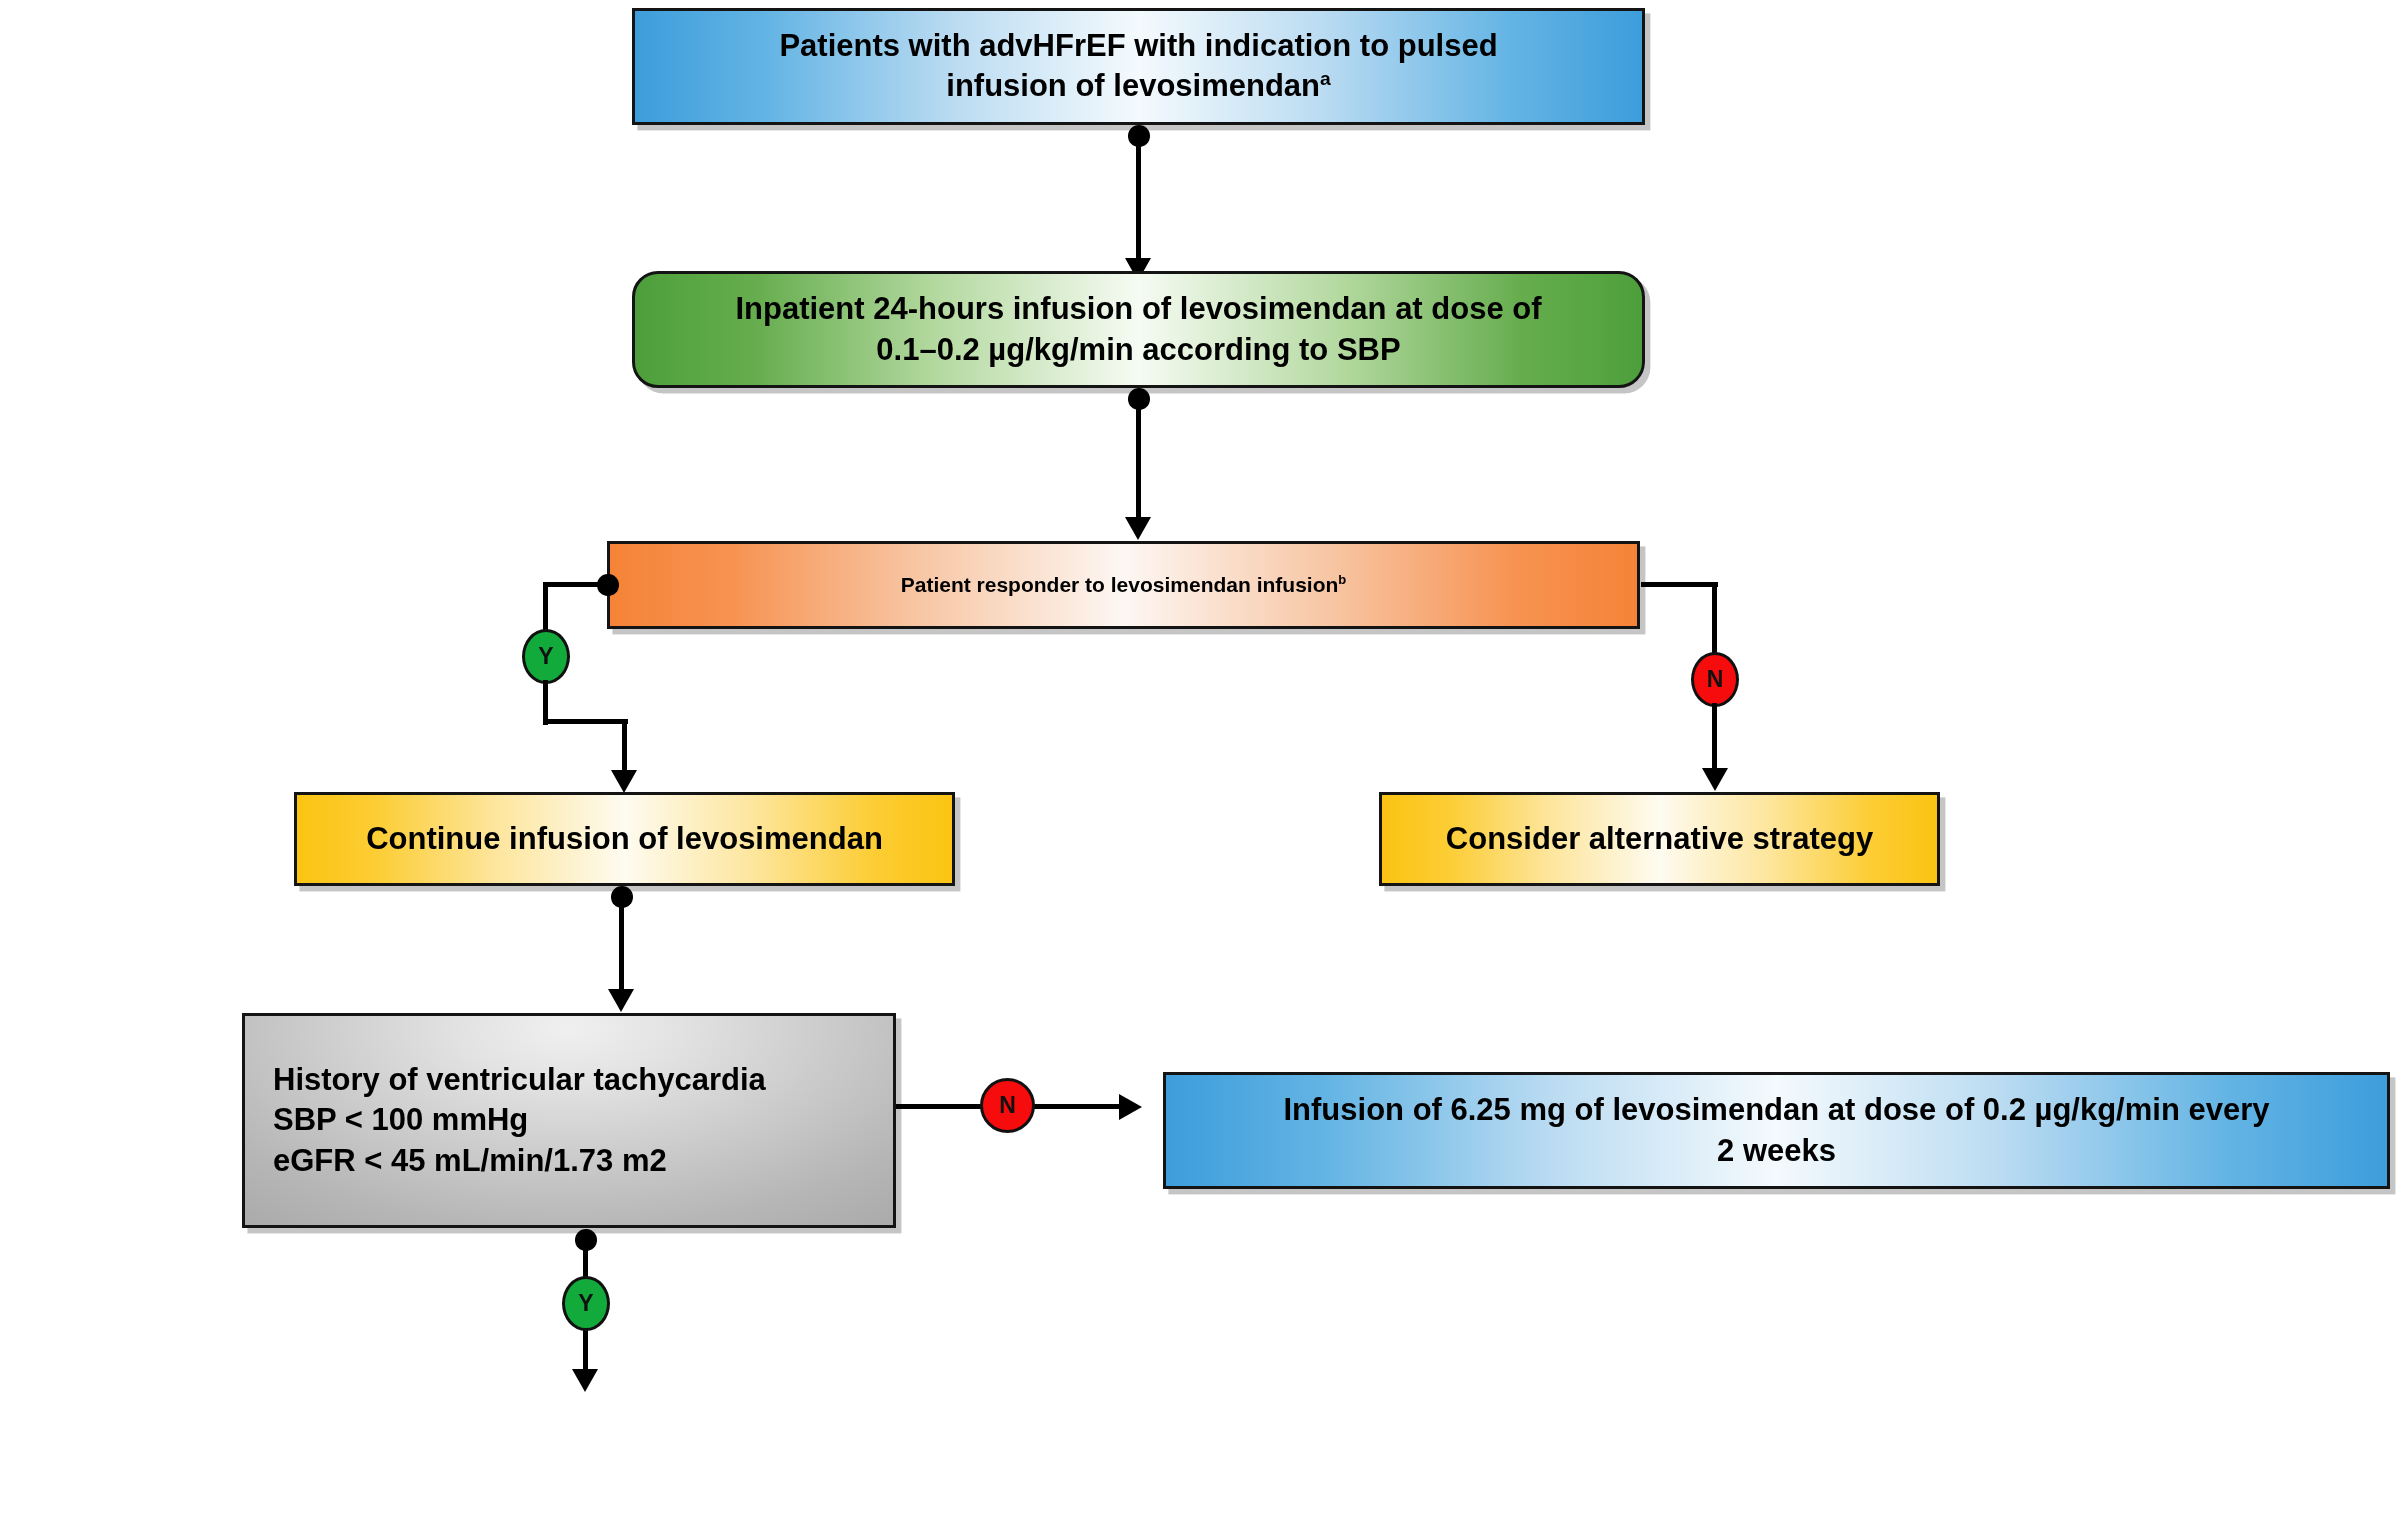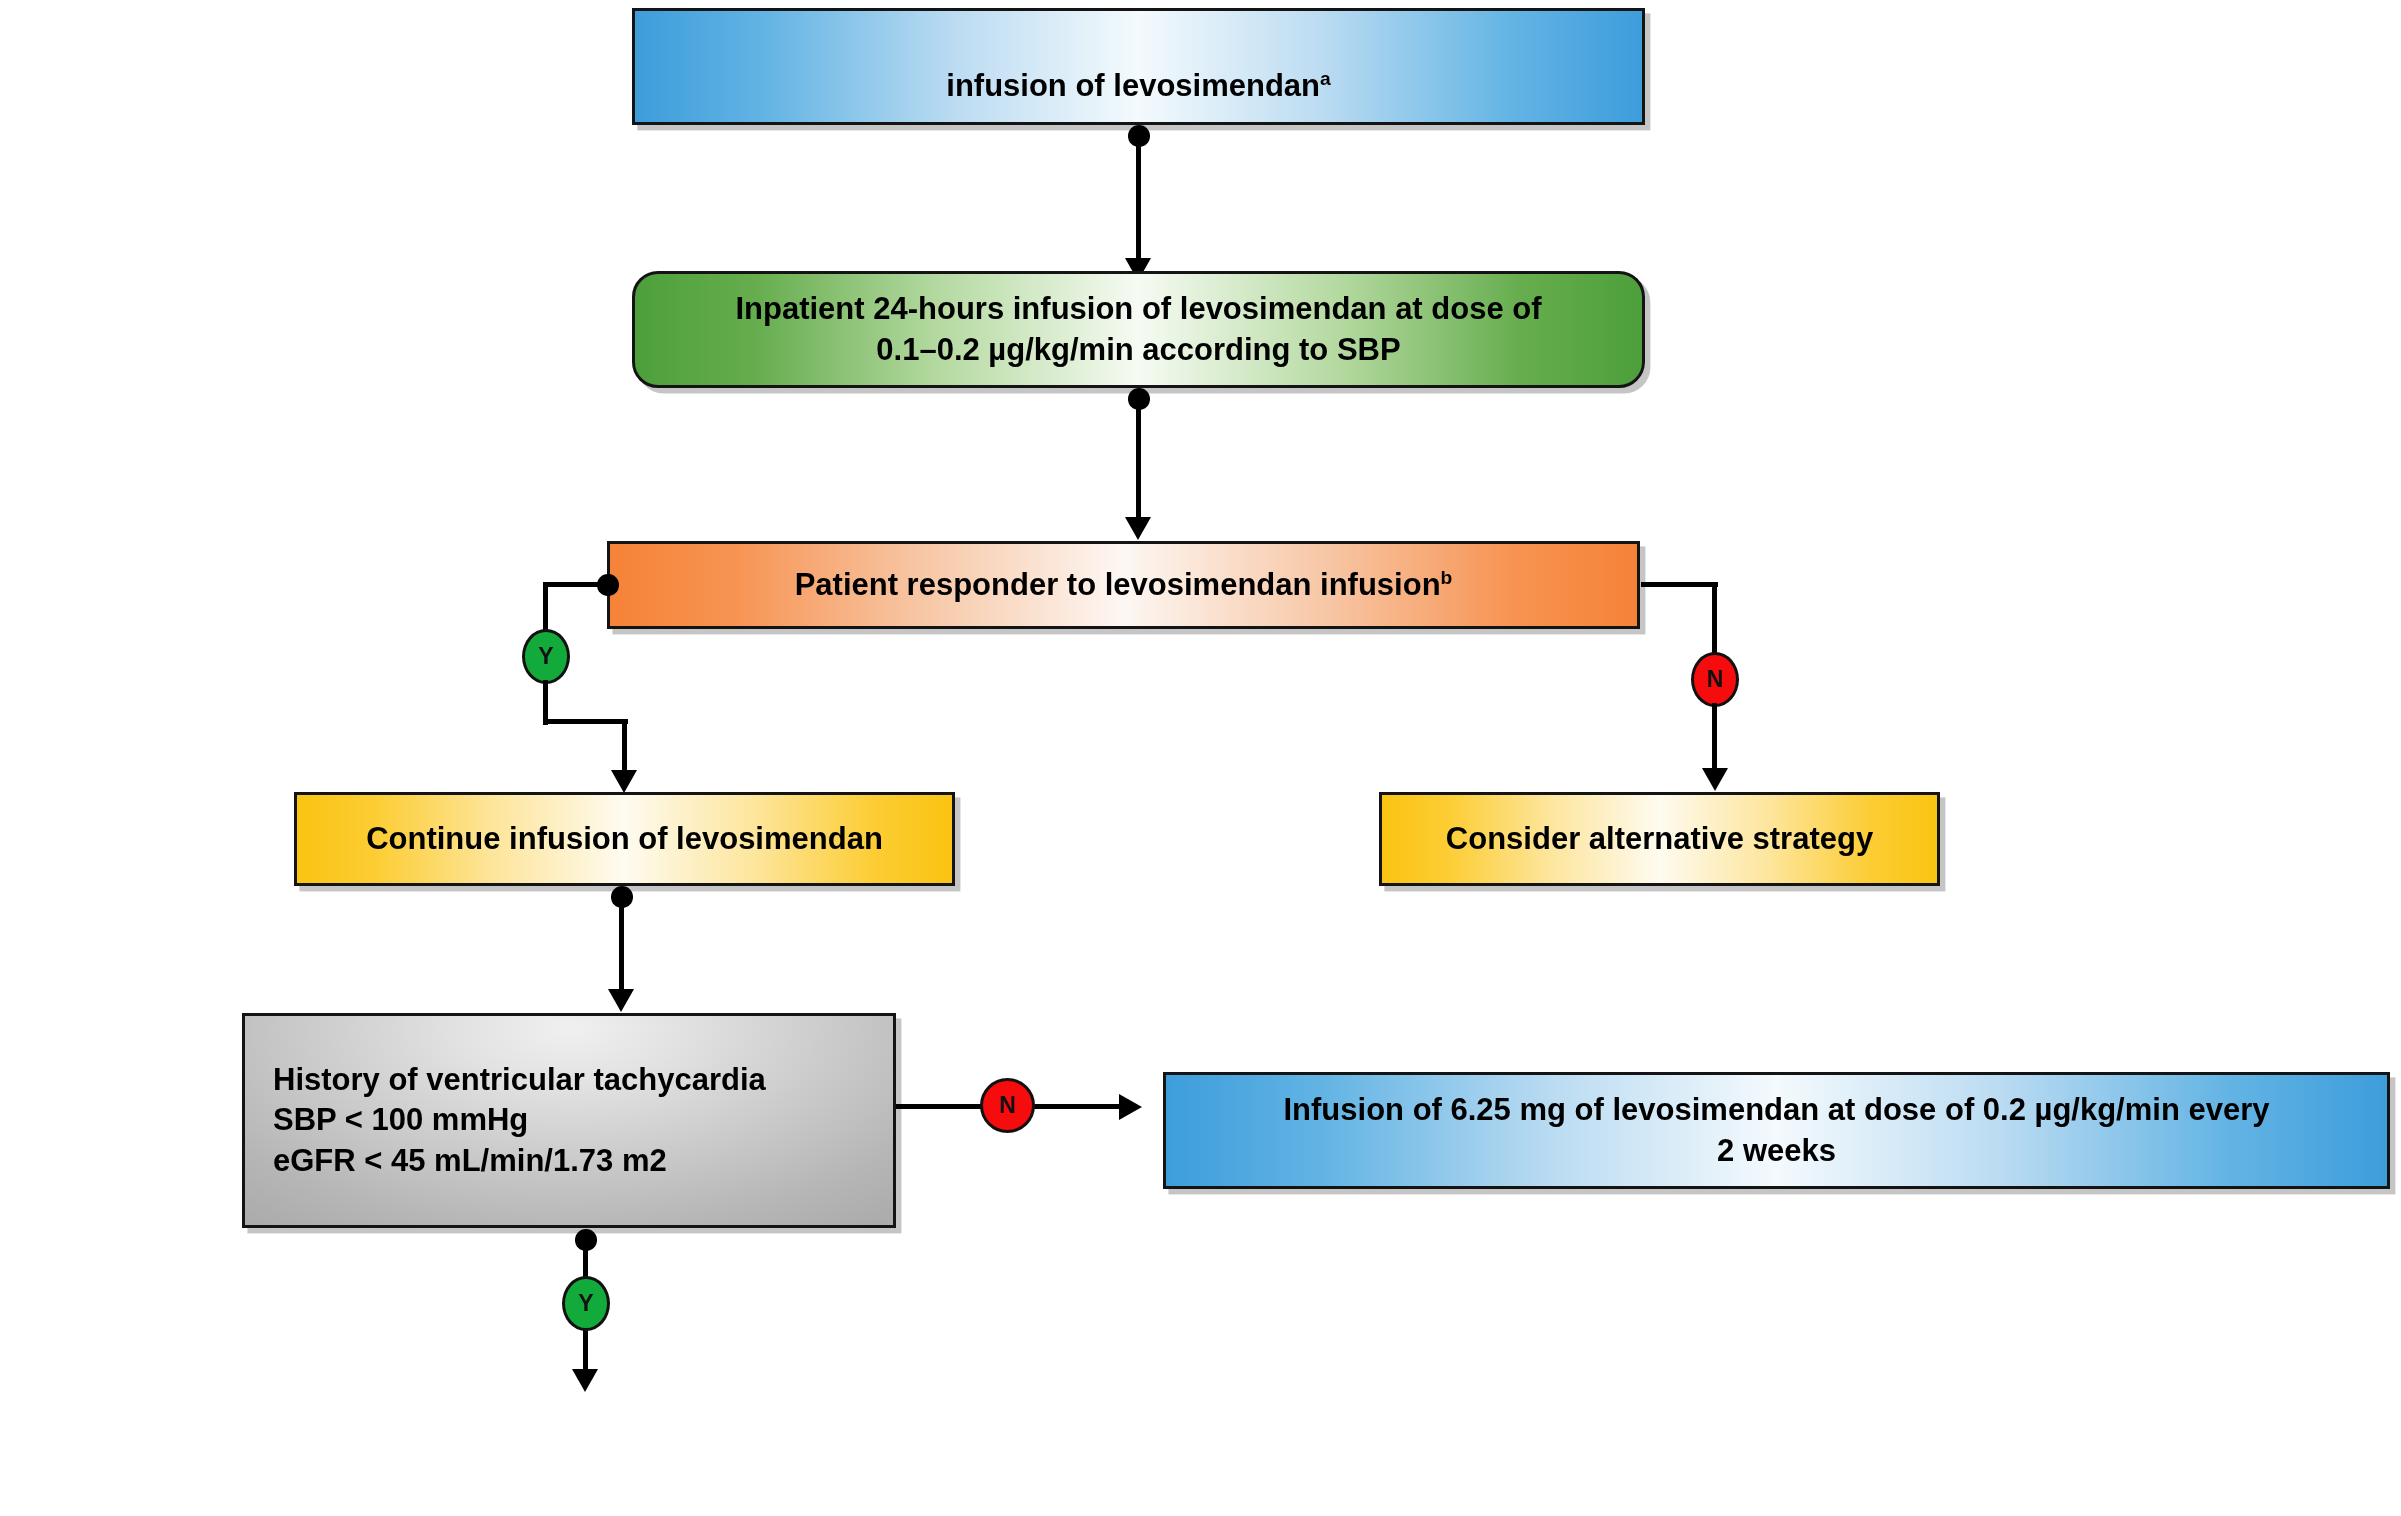--- a/index.html
+++ b/index.html
@@ -120,41 +120,41 @@
   
   sup { font-size: 0.62em; vertical-align: super; line-height: 0; }
 </style>
 </head>
 <body>
 
 <div id="canvas">
 
   <div class="node fill-blue" style="left:632px; top:7.7px; width:1013px; height:117px; font-size:31px;">
     <span class="txt">
-      <br>
+      <span>Patients with advHFrEF with indication to pulsed</span><br>
       <span>infusion of levosimendan</span><sup>a</sup>
     </span>
   </div>
 
   <div class="dot" style="left:1128px; top:125px;"></div>
   <div class="line-v" style="left:1136px; top:132px; height:129px;"></div>
   <div class="arrow-down" style="left:1125px; top:258px;"></div>
 
   <div class="node fill-green" style="left:632px; top:271px; width:1013px; height:117px; font-size:31px;">
     <span class="txt">
       <span>Inpatient 24-hours infusion of levosimendan at dose of</span><br>
       <span>0.1–0.2 µg/kg/min according to SBP</span>
     </span>
   </div>
 
   <div class="dot" style="left:1128px; top:388px;"></div>
   <div class="line-v" style="left:1136px; top:395px; height:125px;"></div>
   <div class="arrow-down" style="left:1125px; top:517px;"></div>
 
-  <div class="node fill-orange" style="left:607px; top:541px; width:1033px; height:88px; font-size:31px;">
+  <div class="node fill-orange" style="left:607px; top:541px; width:1033px; height:88px; font-size:21px;">
     <span class="txt">
       <span>Patient responder to levosimendan infusion</span><sup>b</sup>
     </span>
   </div>
 
   <div class="dot" style="left:597px; top:574px;"></div>
   <div class="line-h" style="left:543px; top:582px; width:60px;"></div>
   <div class="line-v" style="left:543px; top:582px; height:54px;"></div>
   <div class="badge badge-yes" style="left:522px; top:629px; width:48px; height:55px; font-size:23px;">
     <span>Y</span>

